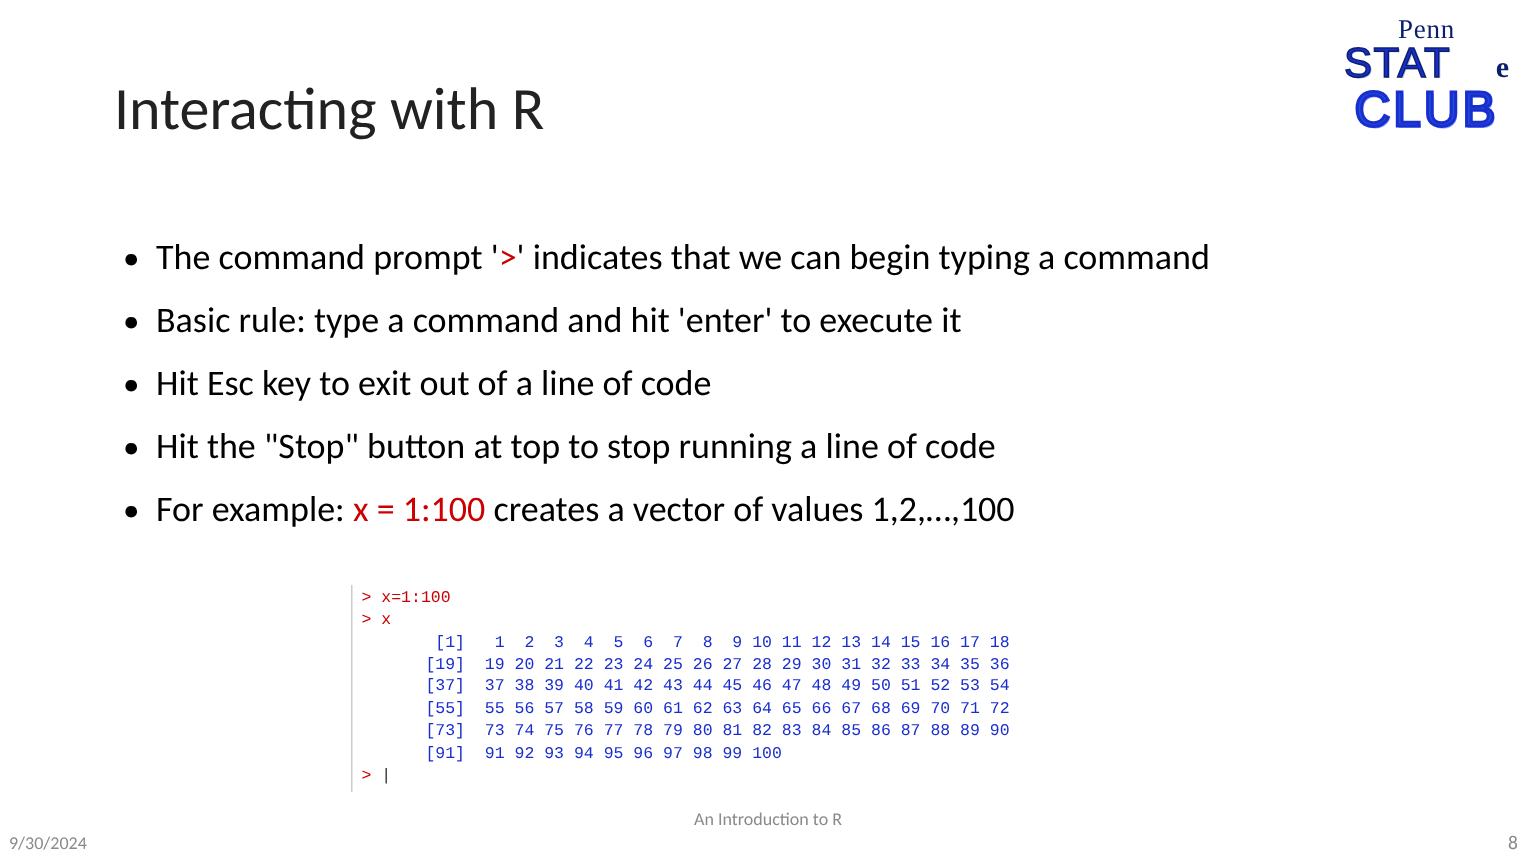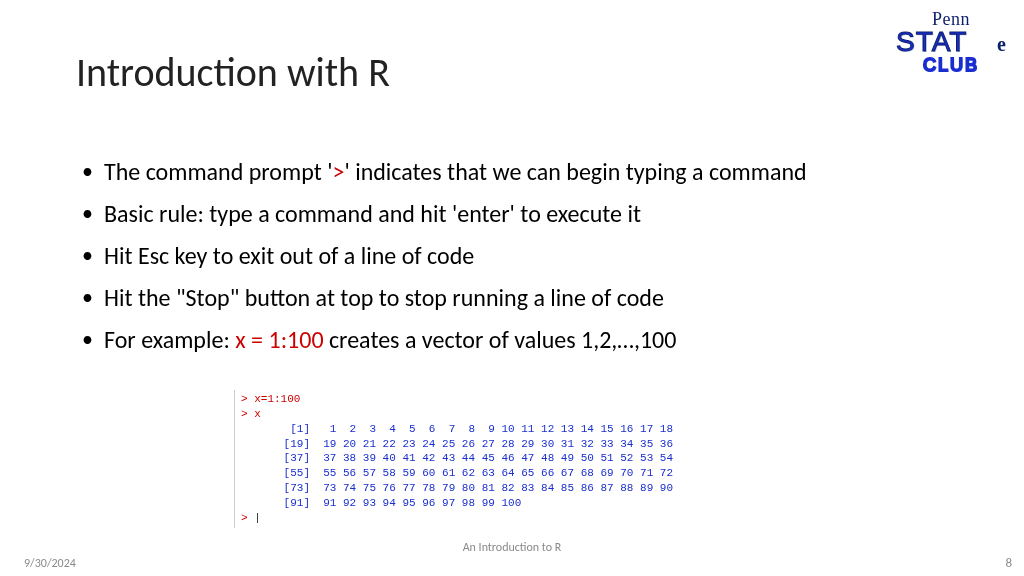--- a/index.html
+++ b/index.html
@@ -58,21 +58,21 @@
   }
   .logo .e {
     font-size: 20px;
     color: #0b1f6b;
     font-weight: bold;
     font-family: Georgia, serif;
     margin-left: 1px;
   }
   .logo .club {
     font-family: Impact, "Arial Black", sans-serif;
-    font-size: 18px;
+    font-size: 33px;
     color: #1d4ed8;
     -webkit-text-stroke: 2px #1a2ecf;
     letter-spacing: 2px;
     text-shadow: 1px 1px 0 #8aa0ff;
   }
   .bullets {
     position: absolute;
     left: 80px;
     top: 154px;
     width: 850px;
@@ -109,21 +109,21 @@
     font-size: 11px;
     line-height: 1.35;
     color: #1a2ecf;
     white-space: pre;
   }
   .console .cmd { color: #cc0000; }
   .console .num { color: #1a2ecf; margin-left: 36px; }
   .console .cursor { color: #2a2a2a; }
   .footer-date {
     position: absolute;
-    left: 24px;
+    left: 6px;
     bottom: 6px;
     font-size: 12px;
     color: #8a8a8a;
   }
   .footer-title {
     position: absolute;
     bottom: 22px;
     width: 100%;
     text-align: center;
     font-size: 12px;
@@ -135,21 +135,21 @@
     bottom: 6px;
     font-size: 13px;
     color: #8a8a8a;
   }
 </style>
 </head>
 <body>
 
 <div class="slide">
 
-  <div class="title">Introduction with R</div>
+  <div class="title">Interacting with R</div>
 
   <div class="logo">
     <div class="line1">Penn</div>
     <div class="line2wrap">
       <span class="stat">STAT</span>
         <span class="e">e</span>
     </div>
     <div class="club">CLUB</div>
   </div>
 

